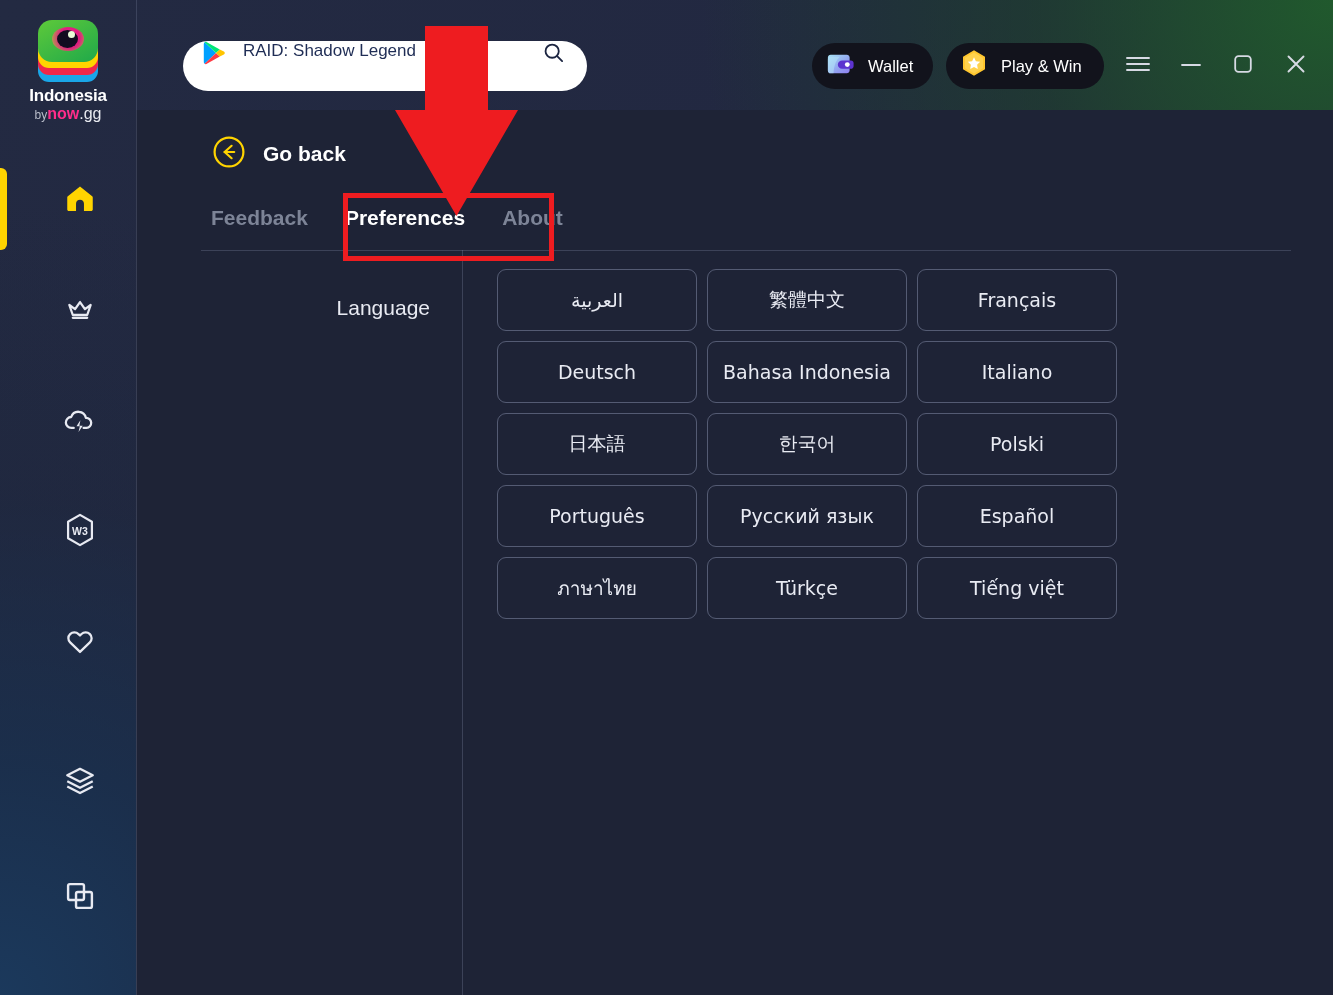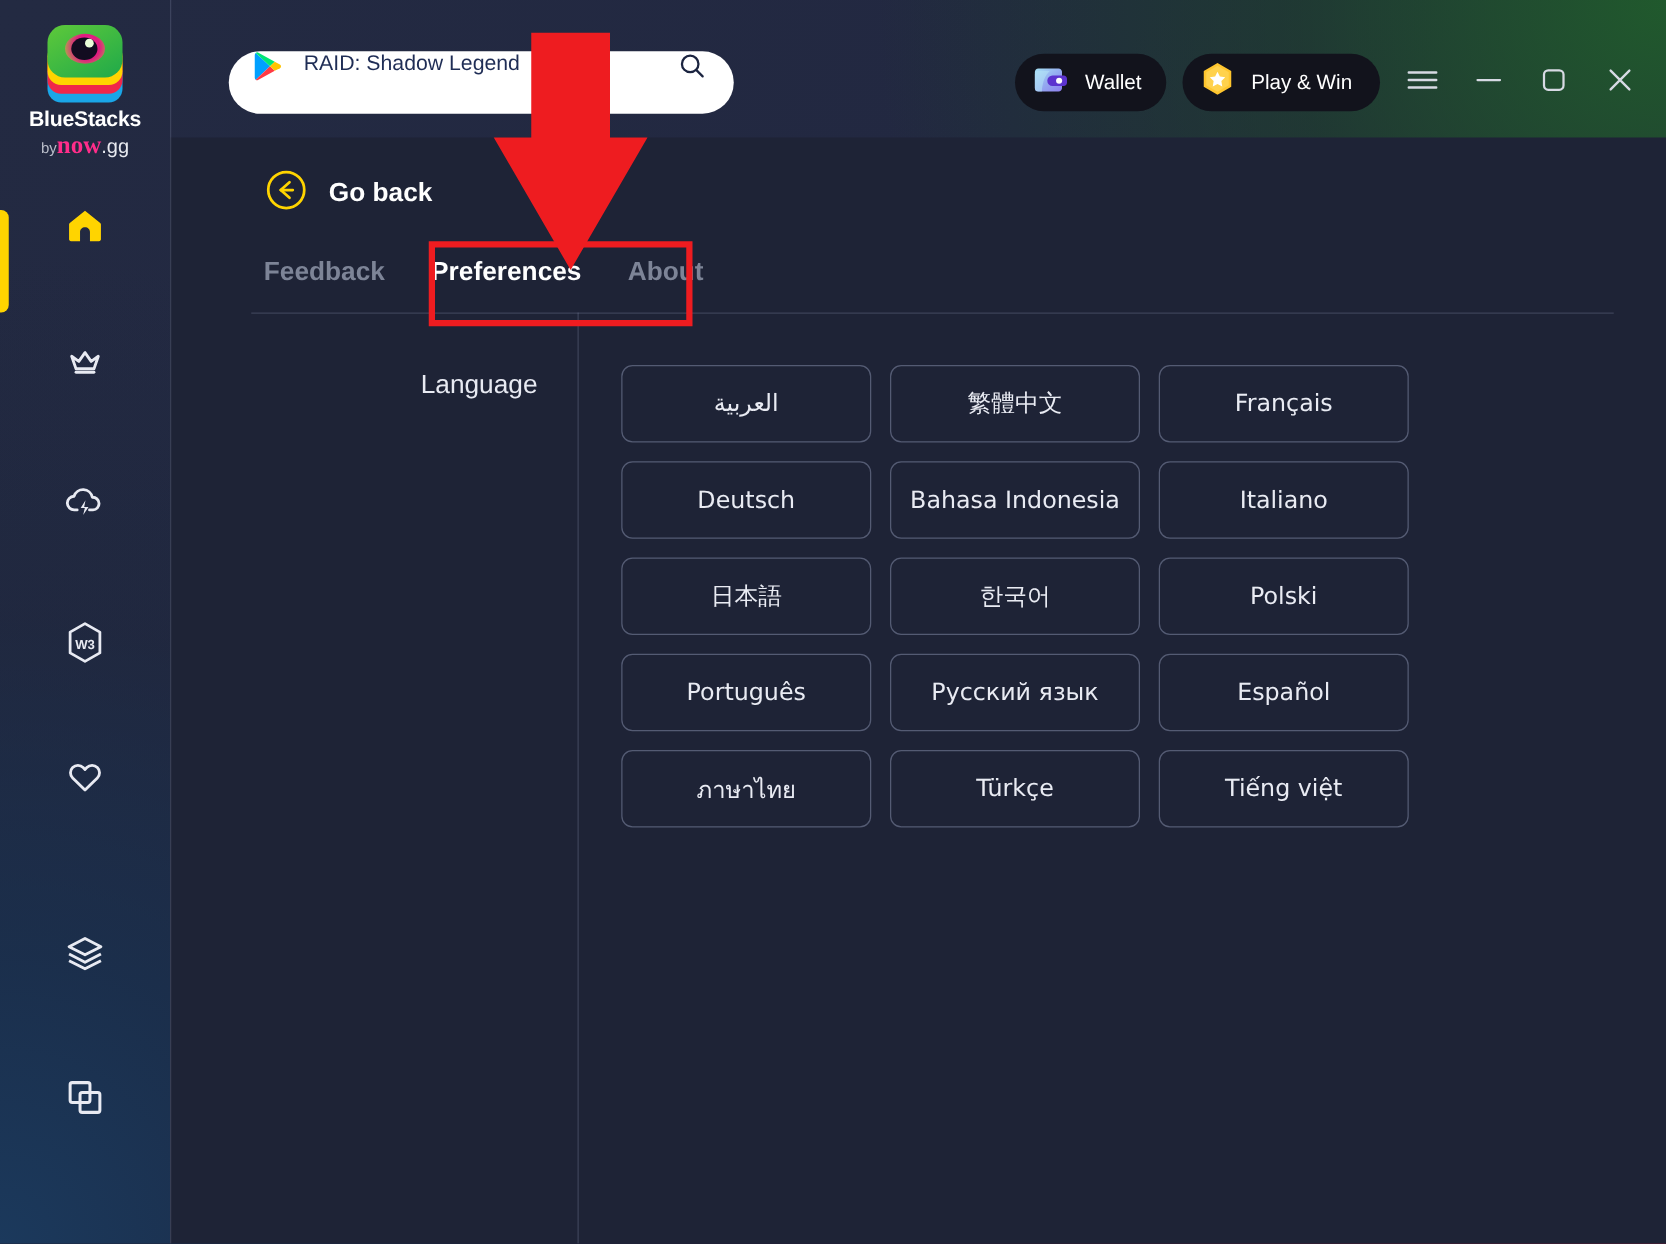--- a/index.html
+++ b/index.html
@@ -50,26 +50,26 @@
     width: 21px; height: 18px; border-radius: 50%;
     background: #120c20;
   }
   .logo-glint { position:absolute; left: 36px; top: 13px; width: 7px; height: 7px; border-radius: 50%; background: #eafcd8; }
   .logo-text {
     color: #ffffff; font-size: 17px; font-weight: 600; letter-spacing: -0.2px;
     margin-top: 3px; line-height: 1.05;
   }
   .logo-sub { font-size: 14px; line-height: 1.1; margin-top: 0px; }
   .logo-sub .by { color: #b9bdc9; font-size: 12px; }
-  .logo-sub .now { color: #ff2d8a; font-weight: 700; font-size: 20px; font-family: Liberation Serif, serif; }
+  .logo-sub .now { color: #ff2d8a; font-weight: 700; font-size: 16px; }
   .logo-sub .gg { color: #e8eaf0; font-weight: 500; font-size: 16px; }
 
   .nav-item {
-    position: absolute; left: 0; width: 136px; height: 56px;
-    display: flex; align-items: flex-start; justify-content: center;
+    position: absolute; left: 12px; width: 136px; height: 56px;
+    display: flex; align-items: flex-end; justify-content: center;
     cursor: pointer;
   }
   .active-bar {
     position: absolute; left: 0; top: 168px;
     width: 7px; height: 82px;
     background: #ffd400;
     border-radius: 0 6px 6px 0;
   }
 
   
@@ -147,25 +147,26 @@
     background: rgba(150,160,190,0.25); z-index: 5;
   }
 
   #lang-label {
     position: absolute; left: 260px; top: 296px;
     width: 170px; text-align: right;
     color: #e8eaf2; font-size: 21px; z-index: 6;
   }
 
   #lang-grid {
-    position: absolute; left: 497px; top: 292px;
+    position: absolute; left: 497px; top: 269px;
     width: 640px; z-index: 6;
     display: grid;
     grid-template-columns: repeat(3, 200px);
     grid-gap: 15px 15px;
+    gap: 10px;
   }
   .lang-btn {
     height: 62px; border-radius: 9px;
     border: 1px solid rgba(160,170,200,0.42);
     background: transparent;
     color: #e9ebf3; font-size: 19px;
     display: flex; align-items: center; justify-content: center;
     cursor: pointer; font-family: "DejaVu Sans", "Liberation Sans", sans-serif;
     white-space: nowrap;
   }
@@ -195,21 +196,21 @@
     <div class="logo-wrap">
       <div class="logo-mark">
         <div class="layer blue"></div>
         <div class="layer red"></div>
         <div class="layer yellow"></div>
         <div class="layer green"></div>
         <div class="logo-eye"></div>
         <div class="logo-pupil"></div>
         <div class="logo-glint"></div>
       </div>
-      <div class="logo-text">BlueStacks</div>
+      <div class="logo-text">Indonesia</div>
       <div class="logo-sub">
         <span class="by">by</span><span class="now">now</span><span class="gg">.gg</span>
       </div>
     </div>
 
     <div class="active-bar"></div>
 
     <div class="nav-item" style="top:164px">
       <span>
         <svg width="36" height="34" viewBox="0 0 24 24" fill="#ffd400">

